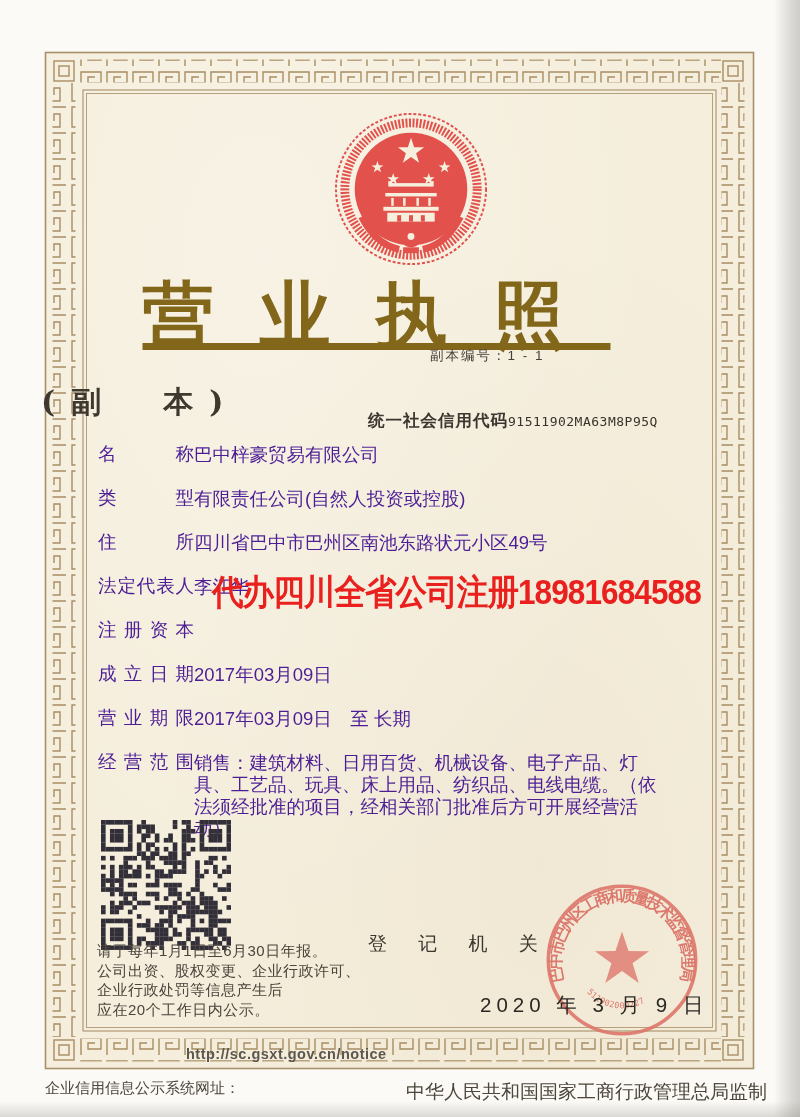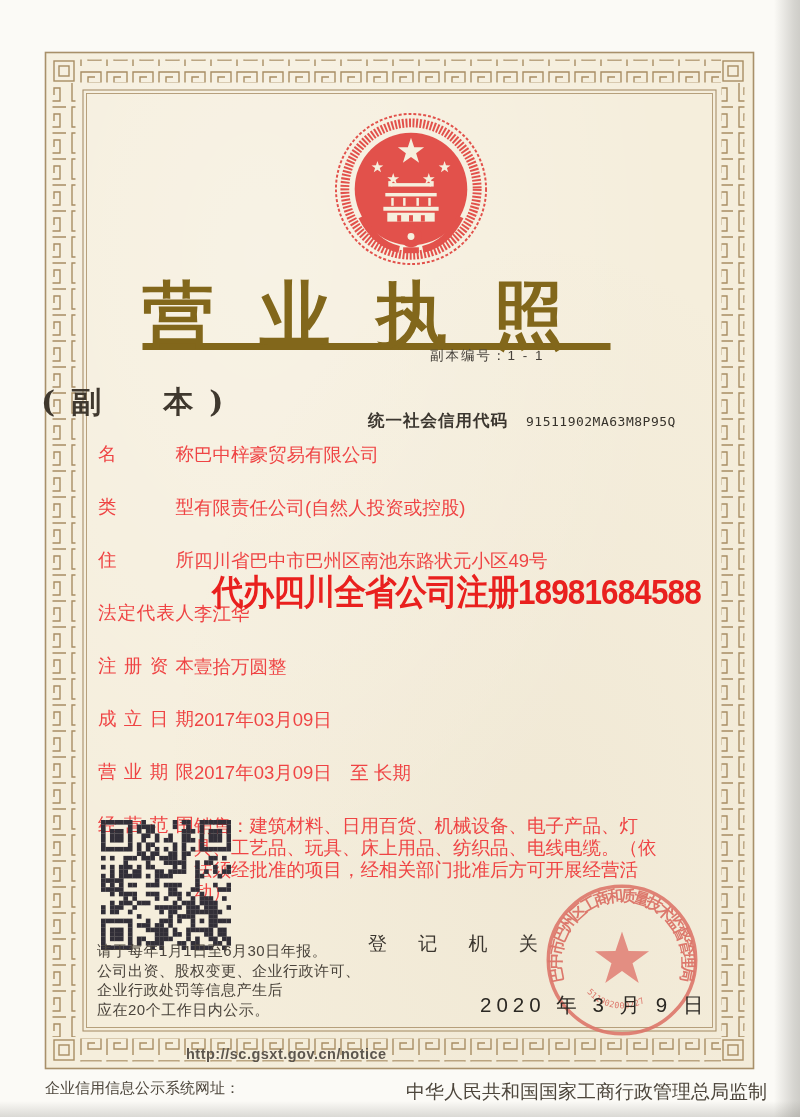--- a/index.html
+++ b/index.html
@@ -23,26 +23,26 @@
     color:#82671b;letter-spacing:46px;transform:translateX(-23px);
     white-space:nowrap;
     text-decoration:underline;
   }
   .copy-number{left:430px;top:347px;font-size:13.5px;color:#45403a;letter-spacing:2px;}
   .copy-label{
     left:49px;top:362px;width:709px;text-align:left;
     font-family:"DejaVu Serif",serif;font-weight:bold;font-size:30px;
     color:#3f382e;letter-spacing:16px;transform:translateX(-8px);margin-top:20px;
   }
-  .credit-row{left:368px;top:410px;display:flex;gap:18px;align-items:baseline;}
+  .credit-row{left:368px;top:410px;display:flex;align-items:baseline;}
   .credit-label{font-size:16.5px;font-weight:bold;color:#3b362f;letter-spacing:1px;}
   .credit-code{font-size:13px;font-family:"DejaVu Sans Mono",monospace;color:#37332c;letter-spacing:.5px;}
   
-  .fields{left:98px;top:444px;width:586px;display:flex;flex-direction:column;gap:13px;
-    font-size:18.5px;color:#ef4444;}
+  .fields{left:98px;top:444px;width:586px;display:flex;flex-direction:column;gap:4px;
+    font-size:18.5px;color:#4c1d95;}
   .frow{display:flex;align-items:flex-start;line-height:20px;}
   .flabel{display:inline-block;width:96px;text-align:justify;text-align-last:justify;flex:none;}
   .flabel::after{content:"";display:inline-block;width:100%;}
   .fvalue{width:478px;line-height:22px;}
   
   .watermark{
     left:212px;top:569px;z-index:10;font-size:35px;font-weight:bold;
     color:#e9201e;transform:scaleX(.9);transform-origin:left center;
     letter-spacing:-1px;white-space:nowrap;
   }
@@ -161,21 +161,20 @@
   <div class="frow">
     <span class="flabel">住所</span>
     <span class="fvalue">四川省巴中市巴州区南池东路状元小区49号</span>
   </div>
   <div class="frow">
     <span class="flabel">法定代表人</span>
     <span class="fvalue">李江华</span>
   </div>
   <div class="frow">
     <span class="flabel">注册资本</span>
-    <span class="fvalue">壹拾万圆整</span>
   </div>
   <div class="frow">
     <span class="flabel">成立日期</span>
     <span class="fvalue">2017年03月09日</span>
   </div>
   <div class="frow">
     <span class="flabel">营业期限</span>
     <span class="fvalue">2017年03月09日　至 长期</span>
   </div>
   <div class="frow">

